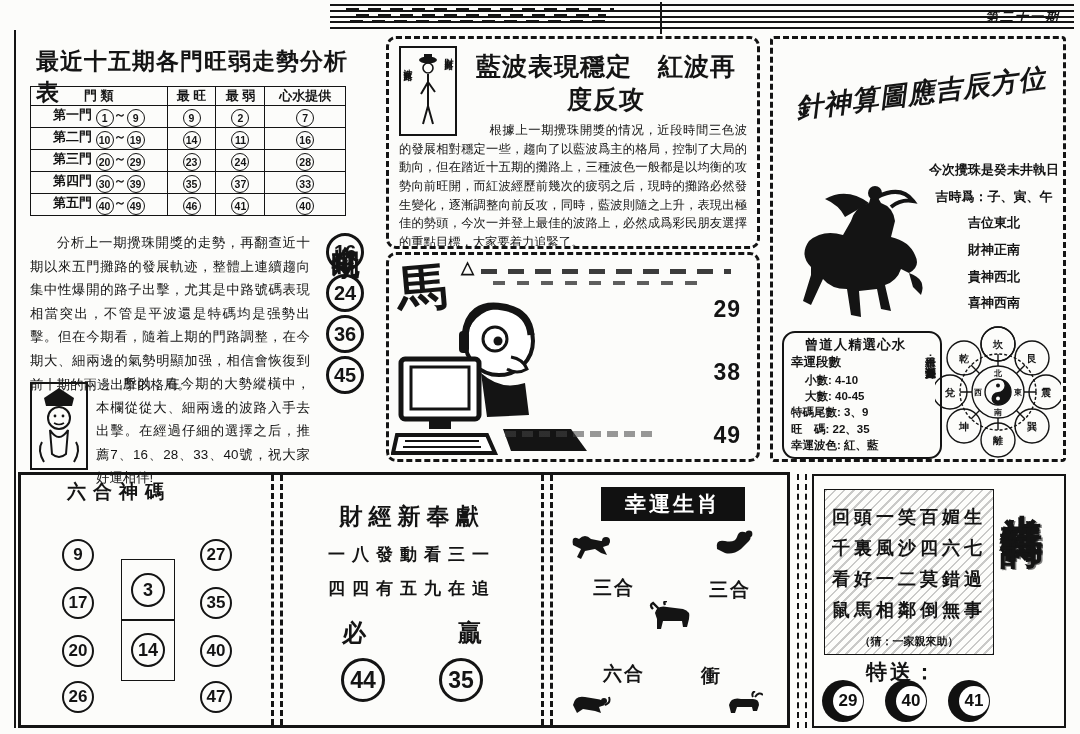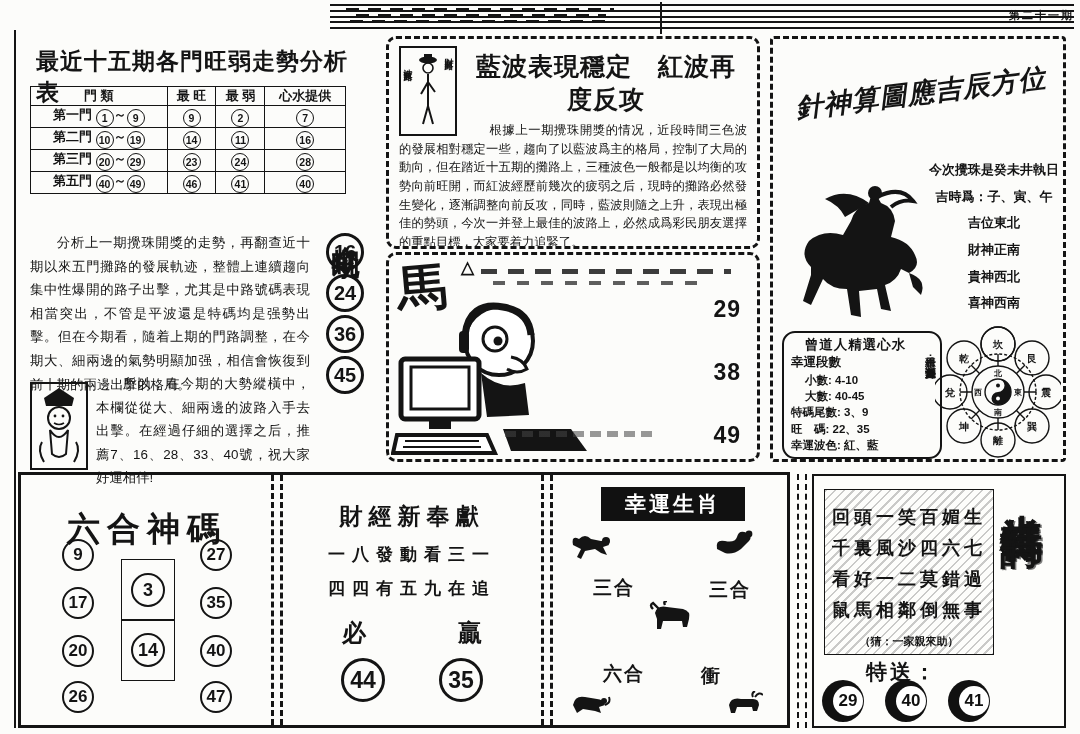--- a/index.html
+++ b/index.html
@@ -10,21 +10,21 @@
     font-family:"Liberation Sans", sans-serif;
   }
   .abs { position:absolute; }
 
   
   .edge-line { left:14px; top:30px; width:2px; height:698px; background:#141414; }
   .masthead { left:330px; top:4px; width:744px; height:27px;
     background:repeating-linear-gradient(to bottom,#141414 0 2px,transparent 2px 5.8px); }
   .masthead-tick { left:660px; top:2px; width:2px; height:32px; background:#141414; }
   .scrib-line { height:3px; background:repeating-linear-gradient(90deg,#141414 0 13px,transparent 13px 22px); }
-  .issue-label { right:6px; top:8px; font-size:11px; font-weight:bold; letter-spacing:2px; }
+  .issue-label { right:20px; top:8px; font-size:13px; font-weight:bold; letter-spacing:2px;font-style:italic; }
 
   
   .analysis-title { left:36px; top:46px; width:312px; font-size:23px; font-weight:700; letter-spacing:1px; }
   table.analysis { left:30px; top:86px; width:316px; position:absolute; border-collapse:collapse; }
   table.analysis th, table.analysis td {
     border:1.6px solid #141414; font-size:13px; font-weight:bold;
     text-align:center; height:19px; padding:0 2px; white-space:nowrap;
   }
   .c-sm { display:inline-flex; width:18px; height:18px; border:1.3px solid #141414; border-radius:50%;
     align-items:center; justify-content:center; font-size:10.5px; font-weight:bold; vertical-align:-3px; }
@@ -78,21 +78,21 @@
   .picks-indent { padding-left:14px; }
   .picks-riddle { position:absolute; right:4px; top:16px; writing-mode:vertical-rl; text-orientation:upright;
     font-size:10.5px; font-weight:bold; letter-spacing:0; line-height:1; }
 
   
   .bottom-box { left:18px; top:472px; width:772px; height:256px; border:3px solid #141414; }
   .vsep { position:absolute; top:0; bottom:0; width:12px; border-left:3px dashed #141414;
     border-right:3px dashed #141414; }
   .sec { position:absolute; top:0; bottom:0; }
 
-  .liuhe-title { position:absolute; left:46px; top:32px; font-size:33px; font-weight:900; letter-spacing:7px; }
+  .liuhe-title { position:absolute; left:46px; top:4px; font-size:19px; font-weight:900; letter-spacing:7px; }
   .c-mid { position:absolute; width:32px; height:32px; border:2.6px solid #141414; border-radius:50%;
     display:flex; align-items:center; justify-content:center; font-size:17px; font-weight:bold; }
   .sq-wrap { position:absolute; left:100px; top:84px; width:54px; height:124px; }
   .sq { width:54px; height:62px; border:1.6px solid #141414; display:flex; align-items:center; justify-content:center; }
   .sq + .sq { margin-top:-1.6px; }
   .c-insq { width:34px; height:34px; border:2.4px solid #141414; border-radius:50%;
     display:flex; align-items:center; justify-content:center; font-size:18px; font-weight:bold; }
 
   .caijing-title { position:absolute; left:0; right:0; top:26px; text-align:center;
     font-family:"Liberation Serif",serif; font-size:23px; font-weight:900; letter-spacing:6px; }
@@ -164,20 +164,27 @@
       <td><span class="c-sm">14</span></td>
       <td><span class="c-sm">11</span></td>
       <td><span class="c-sm">16</span></td>
     </tr>
     <tr>
       <td><span>第三門</span>
         <span class="c-sm">20</span>～<span class="c-sm">29</span></td>
       <td><span class="c-sm">23</span></td>
       <td><span class="c-sm">24</span></td>
       <td><span class="c-sm">28</span></td>
+    </tr>
+    <tr>
+      <td><span>第四門</span>
+        <span class="c-sm">30</span>～<span class="c-sm">39</span></td>
+      <td><span class="c-sm">35</span></td>
+      <td><span class="c-sm">37</span></td>
+      <td><span class="c-sm">33</span></td>
     </tr>
     <tr>
       <td><span>第五門</span>
         <span class="c-sm">40</span>～<span class="c-sm">49</span></td>
       <td><span class="c-sm">46</span></td>
       <td><span class="c-sm">41</span></td>
       <td><span class="c-sm">40</span></td>
     </tr>
   </tbody>
     </table>

